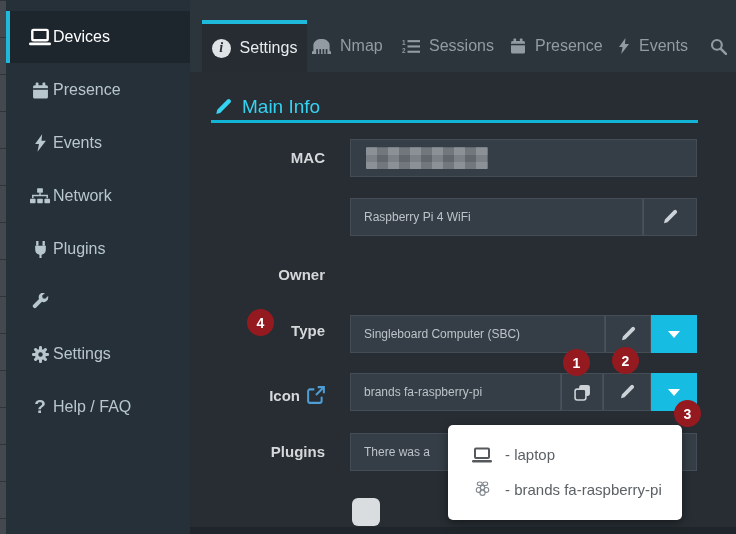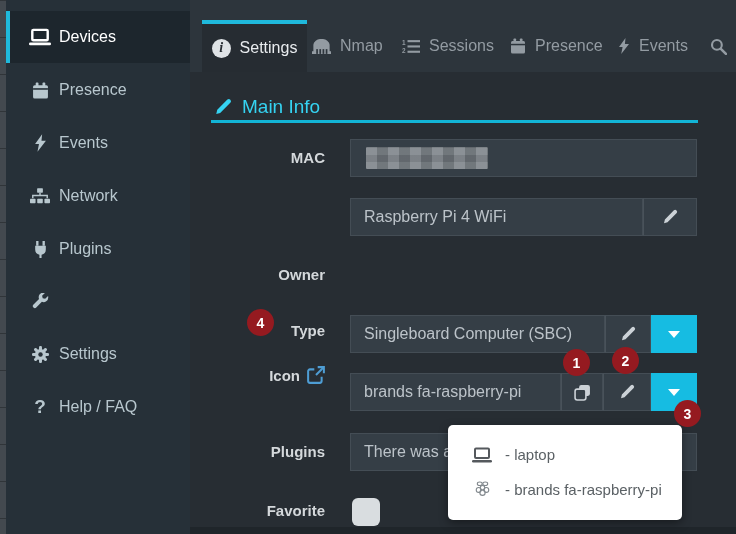--- a/index.html
+++ b/index.html
@@ -11,21 +11,21 @@
   }
   
   .left-strip {
     position:absolute; left:0; top:0; width:6px; height:534px; background:#43494f;
     background-image:repeating-linear-gradient(to bottom, rgba(0,0,0,.28) 0 1px, transparent 1px 37px);
   }
   
   .sidebar { position:absolute; left:6px; top:0; width:184px; height:534px; background:#263038; --gapfill:#263038; }
   .side-item {
     position:absolute; left:0; width:184px; height:52px;
-    display:flex; align-items:center; gap:7px; padding-left:22px;
+    display:flex; align-items:center; gap:1px; padding-left:22px;
     color:#b8c7ce; font-size:16px; cursor:pointer;text-align:center;
   }
   .side-item .sicon { width:24px; display:flex; justify-content:center; align-items:center; color:#b8c7ce; }
   .side-item.active { background:#1d262d; border-left:4px solid #1fb9dc; padding-left:18px; color:#fff; --gapfill:#1d262d; }
   .side-item.active .sicon { color:#fff; }
   .si-1{top:11px} .si-2{top:64px} .si-3{top:117px} .si-4{top:170px}
   .si-5{top:223px} .si-6{top:275px} .si-7{top:328px} .si-8{top:381px}
   .qmark { font-size:19px; font-weight:bold; }
   
   .content { position:absolute; left:190px; top:0; width:546px; height:534px; background:#272d33; }
@@ -48,21 +48,21 @@
   .section-header { position:absolute; left:24px; top:96px; display:flex; align-items:center; gap:10px; color:#35d3f2; font-size:19px; }
   .section-underline { position:absolute; left:21px; top:120px; width:487px; height:3px; background:#12b4d6; }
   
   .flabel {
     position:absolute; left:25px; width:110px; text-align:left;
     color:#d4d8db; font-weight:bold; font-size:15px;
     display:flex; justify-content:flex-end; align-items:center; gap:7px;
   }
   .group { position:absolute; left:160px; width:347px; height:38px; display:flex; --gapfill:#353e46; }
   .ibox {
-    flex:1; background:#353e46; border:1px solid #444d55; color:#bcc3c9; font-size:16px;
+    flex:1; background:#353e46; border:1px solid #444d55; color:#bcc3c9; font-size:12px;
     display:flex; align-items:center; padding:0 13px; overflow:hidden; white-space:nowrap;
   }
   .btn {
     display:flex; align-items:center; justify-content:center;
     background:#353e46; border:1px solid #444d55; border-left:1px solid #49525a;
     color:#ccd2d7; cursor:pointer;
   }
   .btn.cyan { background:#16bce2; border-color:#16bce2; }
   .caret { width:0; height:0; border-left:6px solid transparent; border-right:6px solid transparent; border-top:7px solid #fff; }
   .redacted {
@@ -277,21 +277,21 @@
             <svg width="16" height="16" viewBox="0 0 16 16">
               <path d="M11.9 1.3a2 2 0 0 1 2.8 2.8l-9.2 9.2L2 14.2l.9-3.7 9-9.2Z" fill="currentColor"></path>
             </svg>
           </span>
       </div>
       <div class="btn cyan" style="width:46px">
         <span class="caret"></span>
       </div>
     </div>
 
-    <div class="flabel" style="top:366px">
+    <div class="flabel" style="top:386px">
       <span>Icon</span>
       <span class="ext">
         <svg width="18" height="18" viewBox="0 0 16 16">
             <path d="M6.5 3H2.6A1.6 1.6 0 0 0 1 4.6v8.8A1.6 1.6 0 0 0 2.6 15h8.8a1.6 1.6 0 0 0 1.6-1.6V9.5" fill="none" stroke="currentColor" stroke-width="1.8"></path>
             <path d="M9.5 1H15v5.5" fill="none" stroke="currentColor" stroke-width="1.8"></path>
             <path d="M14.6 1.4 8 8" stroke="currentColor" stroke-width="1.8"></path>
           </svg>
       </span>
     </div>
     <div class="group" style="top:373px">
@@ -314,21 +314,20 @@
       <div class="btn cyan" style="width:46px">
         <span class="caret"></span>
       </div>
     </div>
 
     <div class="flabel" style="top:443px">Plugins</div>
     <div class="group" style="top:433px">
       <div class="ibox">There was a</div>
     </div>
 
-    <div class="flabel" style="top:502px">Favorite</div>
     <div class="checkbox"></div>
 
     <div class="dd-panel">
       <div class="dd-item">
         <span class="dicon">
           <svg width="20" height="16" viewBox="0 0 20 16">
               <rect x="3" y="1.5" width="14" height="9.5" rx="1" fill="none" stroke="currentColor" stroke-width="2"></rect>
               <rect x="0" y="13" width="20" height="2.4" rx="1.2" fill="currentColor"></rect>
             </svg>
         </span>

